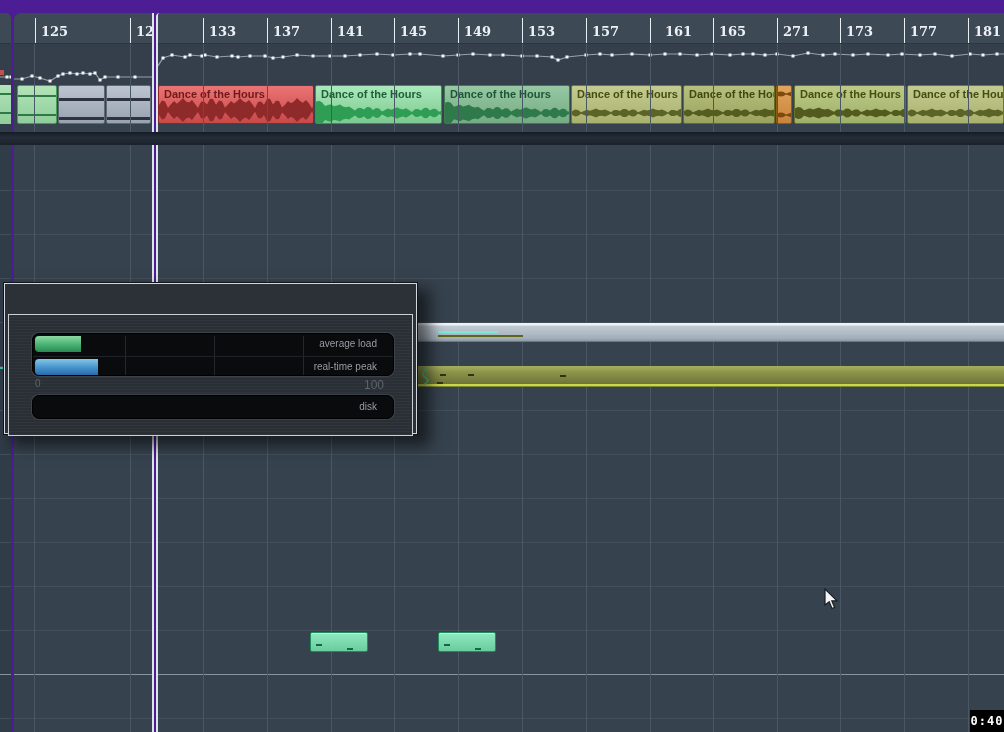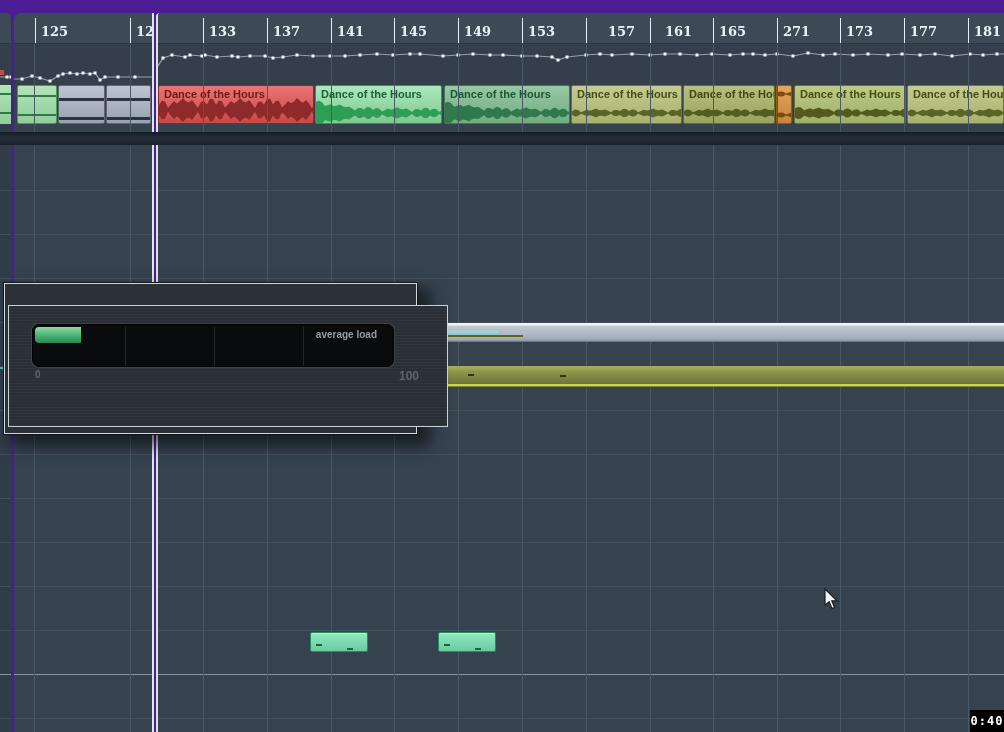--- a/index.html
+++ b/index.html
@@ -51,21 +51,21 @@
      background:linear-gradient(180deg,#a7b1bb,#79848f 55%,#5f6a75);}
   .vst-tri{left:120px;top:0;width:190px;height:23px;background:rgba(22,32,44,.45);
      clip-path:polygon(50% 0,6% 100%,94% 100%);}
   .vst-glow{left:3px;top:2px;width:118px;height:19px;border-radius:10px;
      background:radial-gradient(ellipse at 40% 50%,rgba(255,255,255,.85),rgba(255,255,255,0) 75%);}
   .vst-title{left:10px;top:0;height:23px;line-height:23px;color:#1c242c;font-size:12px;}
   .vst-close{right:4px;top:4px;width:15px;height:13px;border:1px solid #8a3020;border-radius:3px;
      background:linear-gradient(180deg,#ea977f,#c05a42);
      box-shadow:inset 0 1px 0 rgba(255,255,255,.55);
      color:#4a120a;font:bold 9px "DejaVu Sans",sans-serif;text-align:center;line-height:11px;cursor:pointer;}
-  .vst-content{left:3px;top:21px;width:440px;height:122px;border:1px solid #c9d0d6;background:#2b3137;font-weight:bold;}
+  .vst-content{left:3px;top:30px;width:405px;height:122px;border:1px solid #c9d0d6;background:#2b3137;}
   .vst-content .noise{left:0;top:0;width:100%;height:100%;
      background:repeating-linear-gradient(0deg,rgba(255,255,255,.025) 0 1px,rgba(0,0,0,.05) 1px 3px);}
   .meterbox{left:23px;top:18px;width:362px;height:43px;background:#0a0b0c;border-radius:7px;
      border:1px solid #000;box-shadow:0 0 0 1px #3c434a;}
   .meter-row{left:0;width:100%;height:21px;}
   .meter-row + .meter-row{border-top:1px solid #1e2226;}
   .meter-fill{left:2px;top:2px;height:16px;border-radius:4px 0 0 4px;}
   .meter-label{right:16px;top:0;height:20px;line-height:20px;color:#969da6;font-size:10px;}
   .meter-tick{top:2px;width:1px;height:39px;background:#24282d;}
   .scale-min{left:26px;top:63px;color:#5c646c;font-size:10px;}
@@ -179,21 +179,21 @@
         <div class="ruler-label" style="left: 115px;">137</div>
         <div class="tick" style="left: 173px;"></div>
         <div class="ruler-label" style="left: 179px;">141</div>
         <div class="tick" style="left: 236px;"></div>
         <div class="ruler-label" style="left: 242px;">145</div>
         <div class="tick" style="left: 300px;"></div>
         <div class="ruler-label" style="left: 306px;">149</div>
         <div class="tick" style="left: 364px;"></div>
         <div class="ruler-label" style="left: 370px;">153</div>
         <div class="tick" style="left: 428px;"></div>
-        <div class="ruler-label" style="left: 450px;">157</div>
+        <div class="ruler-label" style="left: 434px;">157</div>
         <div class="tick" style="left: 492px;"></div>
         <div class="ruler-label" style="left: 507px;">161</div>
         <div class="tick" style="left: 555px;"></div>
         <div class="ruler-label" style="left: 561px;">165</div>
         <div class="tick" style="left: 619px;"></div>
         <div class="ruler-label" style="left: 625px;">271</div>
         <div class="tick" style="left: 682px;"></div>
         <div class="ruler-label" style="left: 688px;">173</div>
         <div class="tick" style="left: 746px;"></div>
         <div class="ruler-label" style="left: 752px;">177</div>
@@ -358,23 +358,30 @@
     <div class="vst-content">
       <div class="noise"></div>
       <div class="meterbox" id="meterBox">
           <div class="meter-tick" style="left: 92px;"></div>
           <div class="meter-tick" style="left: 181px;"></div>
           <div class="meter-tick" style="left: 270px;"></div>
           <div class="meter-row" style="top: 0px;">
             <div class="meter-fill" style="width: 46px; background: linear-gradient(rgb(143, 217, 162), rgb(70, 178, 115) 55%, rgb(42, 138, 80));"></div>
             <div class="meter-label">average load</div>
           </div>
+          <div class="meter-row" style="top: 22px;">
+            <div class="meter-fill" style="width: 63px; background: linear-gradient(rgb(133, 198, 232), rgb(69, 146, 204) 55%, rgb(42, 106, 168));"></div>
+            <div class="meter-label">real-time peak</div>
+          </div>
         </div>
       <div class="scale-min">0</div>
       <div class="scale-max">100</div>
+      <div class="diskbox">
+        <div class="disk-label">disk</div>
+      </div>
     </div>
   </div>
 
   <svg class="cursor" width="16" height="22">
     <path d="M1,1 L1,17 L5.2,13.8 L8,20.5 L10.6,19.4 L7.8,12.8 L13,12.8 Z" fill="#f4f6f8" stroke="#1b1e22" stroke-width="1.2"></path>
   </svg>
 
   <div class="timerbox">0:40</div>
 <div class="lane-line" style="left: 157px; top: 333px; width: 847px; height: 1px; background: rgb(185, 196, 135);"></div>
     <div class="lane-line" style="left: 438px; top: 335px; width: 85px; background: rgb(95, 102, 24);"></div>

